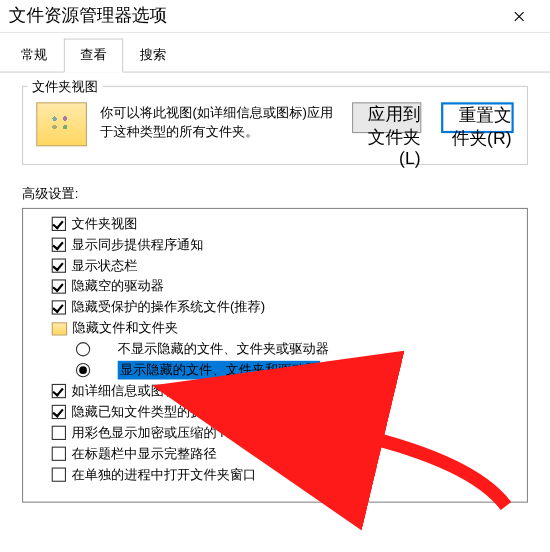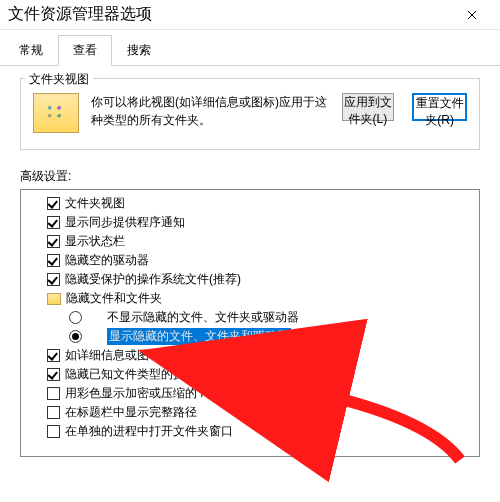--- a/index.html
+++ b/index.html
@@ -22,32 +22,32 @@
 .folder-icon { width: 46px; height: 40px; flex-shrink: 0; border: 1px solid #c0a050; background: linear-gradient(180deg,#ffe9a8,#ffd760); position: relative; }
 .folder-icon::after { content:""; position:absolute; inset: 6px; background:
   radial-gradient(circle at 30% 30%, #7aa 2px, transparent 2px),
   radial-gradient(circle at 60% 30%, #a7a 2px, transparent 2px),
   radial-gradient(circle at 30% 60%, #aa7 2px, transparent 2px),
   radial-gradient(circle at 60% 60%, #7a7 2px, transparent 2px);
 }
 .group-right { flex: 1; display: flex; flex-direction: row; gap: 12px; }
 .group-desc { font-size: 12px; line-height: 1.5; }
 .btn-row { display: flex; gap: 18px; }
-.btn { flex: 1; height: 28px; font-size: 12px; border: 1px solid #999; background: #e8e8e8; cursor: pointer; }
+.btn { flex: 1; height: 28px; font-size: 16px; border: 1px solid #999; background: #e8e8e8; cursor: pointer; text-align: right; }
 .btn.default { border: 2px solid #0078d7; background: #fff; }
 
 .adv-label { font-size: 12px; margin-bottom: 4px; }
 .tree-pane { border: 1px solid #888; height: 268px; overflow: hidden; padding: 4px 2px; background: #fff; position: relative; }
 .tree-item { display: flex; align-items: center; height: 19px; font-size: 12px; gap: 5px; white-space: nowrap; }
 .tree-item .cb { width: 13px; height: 13px; border: 1px solid #333; background: #fff; display: inline-flex; align-items: center; justify-content: center; flex-shrink: 0; }
 .tree-item .cb.checked::after { content:""; width:7px; height:4px; border-left:2px solid #000; border-bottom:2px solid #000; transform: rotate(-50deg) translate(0,-1px); }
 .tree-item .radio { width: 13px; height: 13px; border: 1px solid #333; border-radius: 50%; display: inline-flex; align-items: center; justify-content: center; flex-shrink:0; background:#fff; }
 .tree-item .radio.selected::after { content:""; width:7px; height:7px; border-radius:50%; background:#000; }
 .tree-item .folder-mini { width:14px; height:12px; background: linear-gradient(180deg,#ffe9a8,#ffd760); border:1px solid #c0a050; flex-shrink:0; }
-.hl { background:#0078d7; color:#e5e5e5; padding:0 2px; }
+.hl { background:#0078d7; color:#000000; padding:0 2px; }
 .indent-1 { padding-left: 24px; }
 .indent-2 { padding-left: 46px; gap: 25px; }
 
 .arrow { position:absolute; pointer-events:none; }
 </style>
 </head>
 <body>
 
 <div class="titlebar">
   <span class="title">文件资源管理器选项</span>

